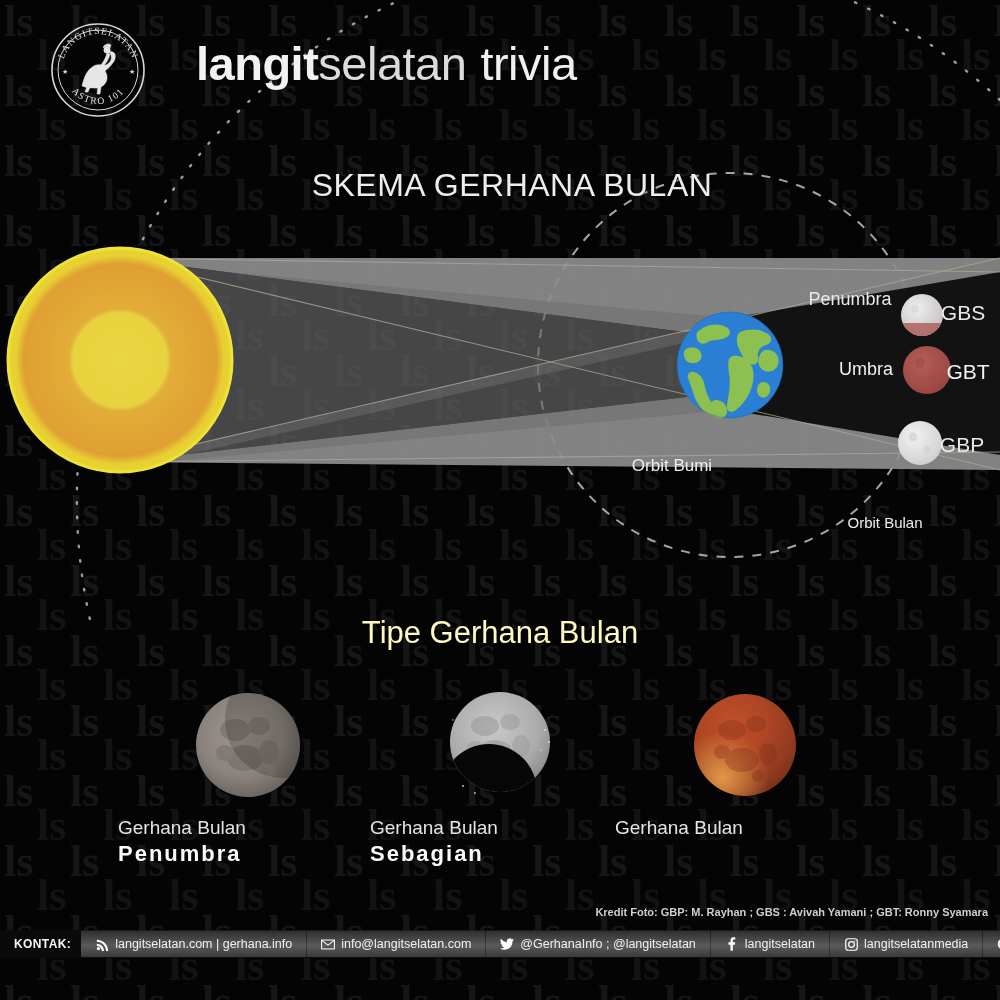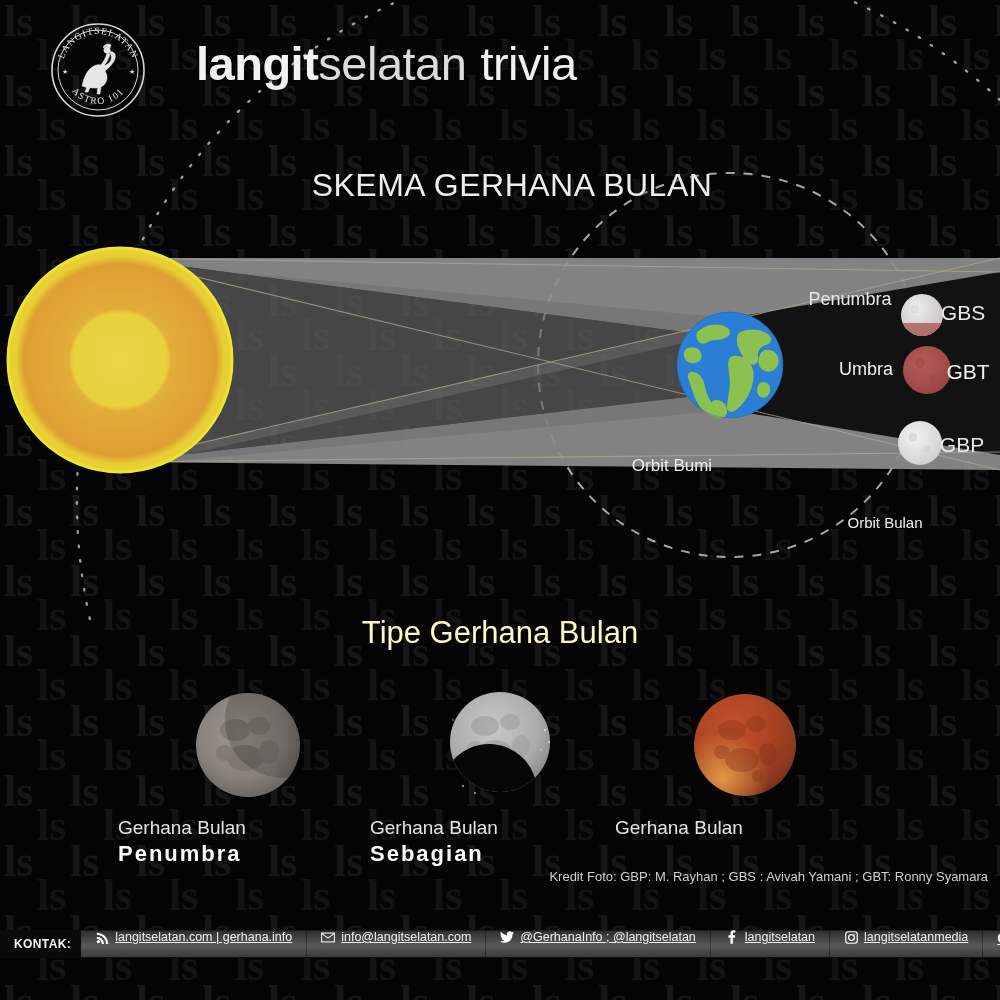--- a/index.html
+++ b/index.html
@@ -50,42 +50,41 @@
     position:absolute; left:0; top:615px; width:1000px; text-align:center;
     font-size:31px; font-weight:400; color:#fef9c3; z-index:6;
   }
   .moon-card { position:absolute; width:260px; z-index:6; }
   .moon-photo-wrap { position:relative; width:110px; height:110px; margin:0 auto; }
   .moon-cap1 { font-size:19px; font-weight:300; color:#e4e4e4; margin-top:16px; line-height:24px;}
   .moon-cap2 { font-size:22px; font-weight:bold; color:#fafafa; letter-spacing:2px; line-height:28px;}
 
   
   #credit {
-    position:absolute; right:12px; top:869px;
-    font-size:13px; color:#cfcfcf; z-index:6; white-space:nowrap;
-    font-weight:normal;
+    position:absolute; right:12px; top:906px;
+    font-size:11px; color:#cfcfcf; z-index:6; white-space:nowrap;
+    font-weight:bold;
   }
 
   
   #footer {
     position:absolute; left:0; top:930px; width:1000px; height:28px; z-index:7;
     display:flex; align-items:center;
     background:linear-gradient(to bottom,#2f2f2f 0%,#4d4d4d 40%,#5a5a5a 55%,#3a3a3a 100%);
     border-top:1px solid #1a1a1a; border-bottom:1px solid #101010;
   }
   #footer .kontak {
     color:#f5f5f5; font-weight:bold; font-size:12px; letter-spacing:0.4px;
     padding:0 10px 0 14px; height:28px; display:flex; align-items:center;
     background:#0a0a0a;
   }
   .fitem {
-    display:flex; align-items:flex-start; gap:6px; height:28px;
+    display:flex; align-items:center; gap:6px; height:28px;
     padding:0 14px; font-size:12.5px; color:#f0f0f0; white-space:nowrap;
     border-right:1px solid rgba(0,0,0,0.35);
-    text-decoration:underline;
   }
   .fitem:first-of-type { border-left:1px solid rgba(0,0,0,0.3); }
   .ficon { display:inline-flex; align-items:center; justify-content:center; width:14px; height:14px; color:#fff; }
   .ficon svg { display:block; }
   .gplus { font-size:14px; font-weight:bold; letter-spacing:-0.5px; }
 </style>
 </head>
 <body>
 
 <div id="bg"></div>

